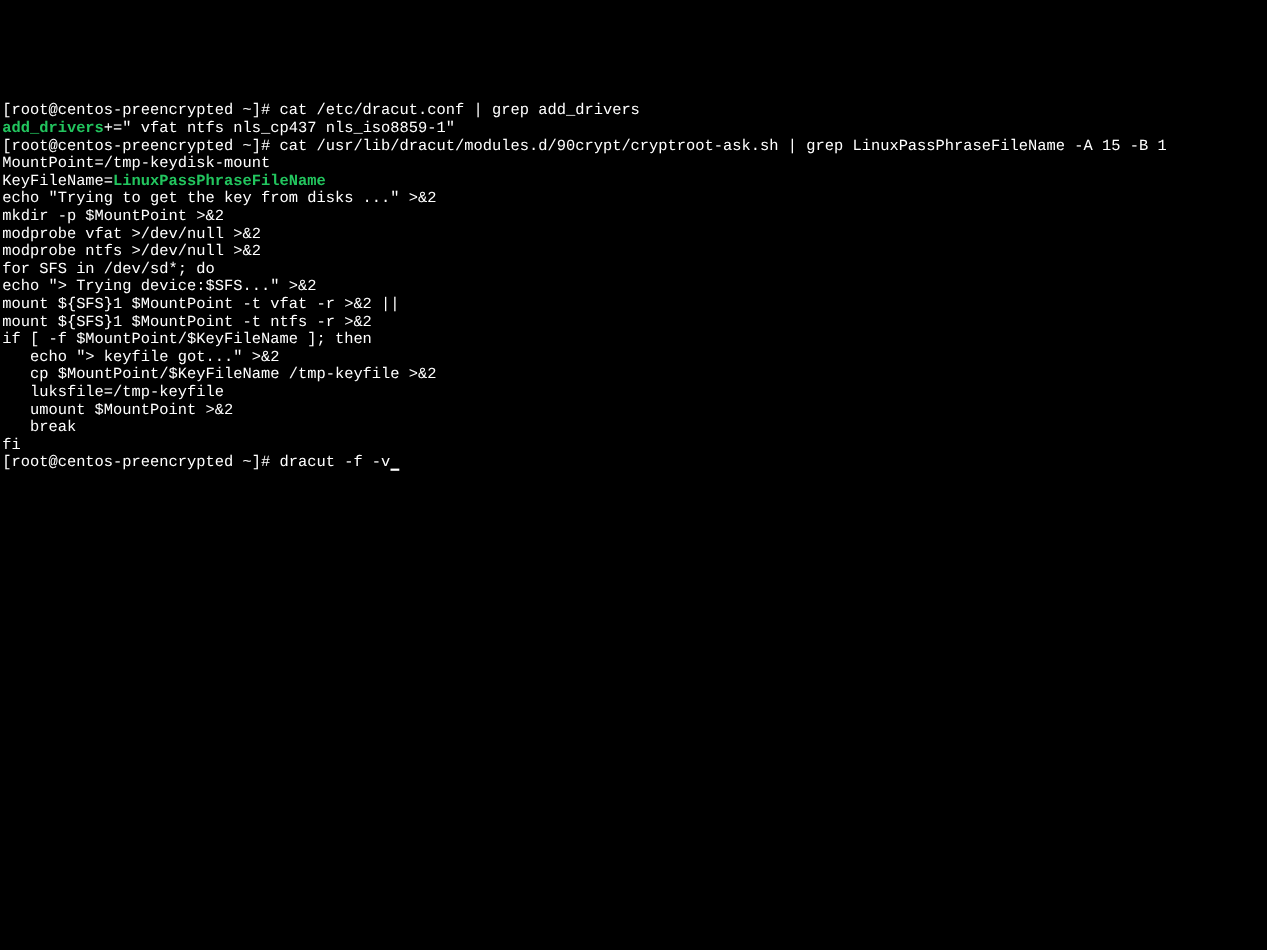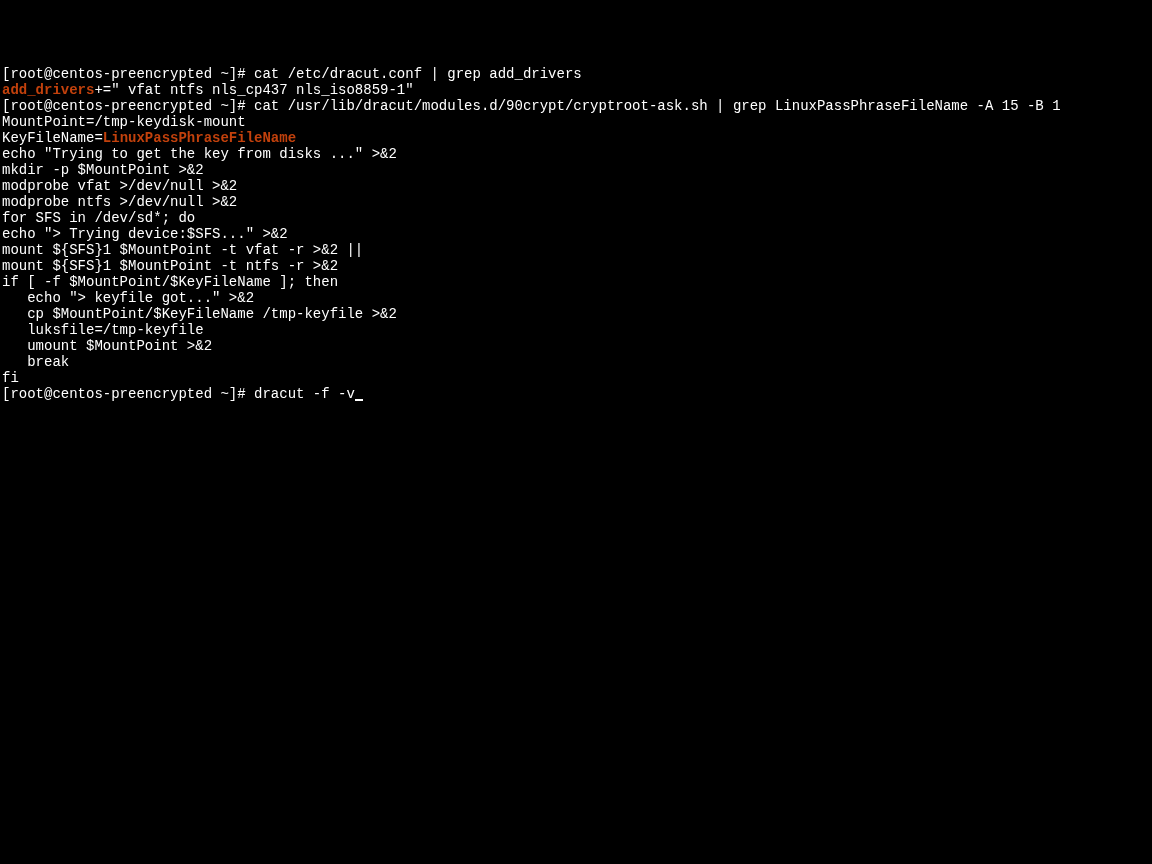--- a/index.html
+++ b/index.html
@@ -14,23 +14,24 @@
       font-family: "Courier New", monospace;
       font-size: 14px;
       line-height: 16px;
       color: #fff;
       overflow: hidden;
       padding: 2px;
       white-space: pre;
     }
     .term {
       letter-spacing: 0px;
+      margin-top: 27px;
     }
     .hl {
-      color: #c2410c;
+      color: #22c55e;
       font-weight: bold;
     }
     .cursor {
       display: inline-block;
       background: #fff;
       width: 8px;
       height: 2px;
       vertical-align: bottom;
       margin-bottom: 1px;
     }

